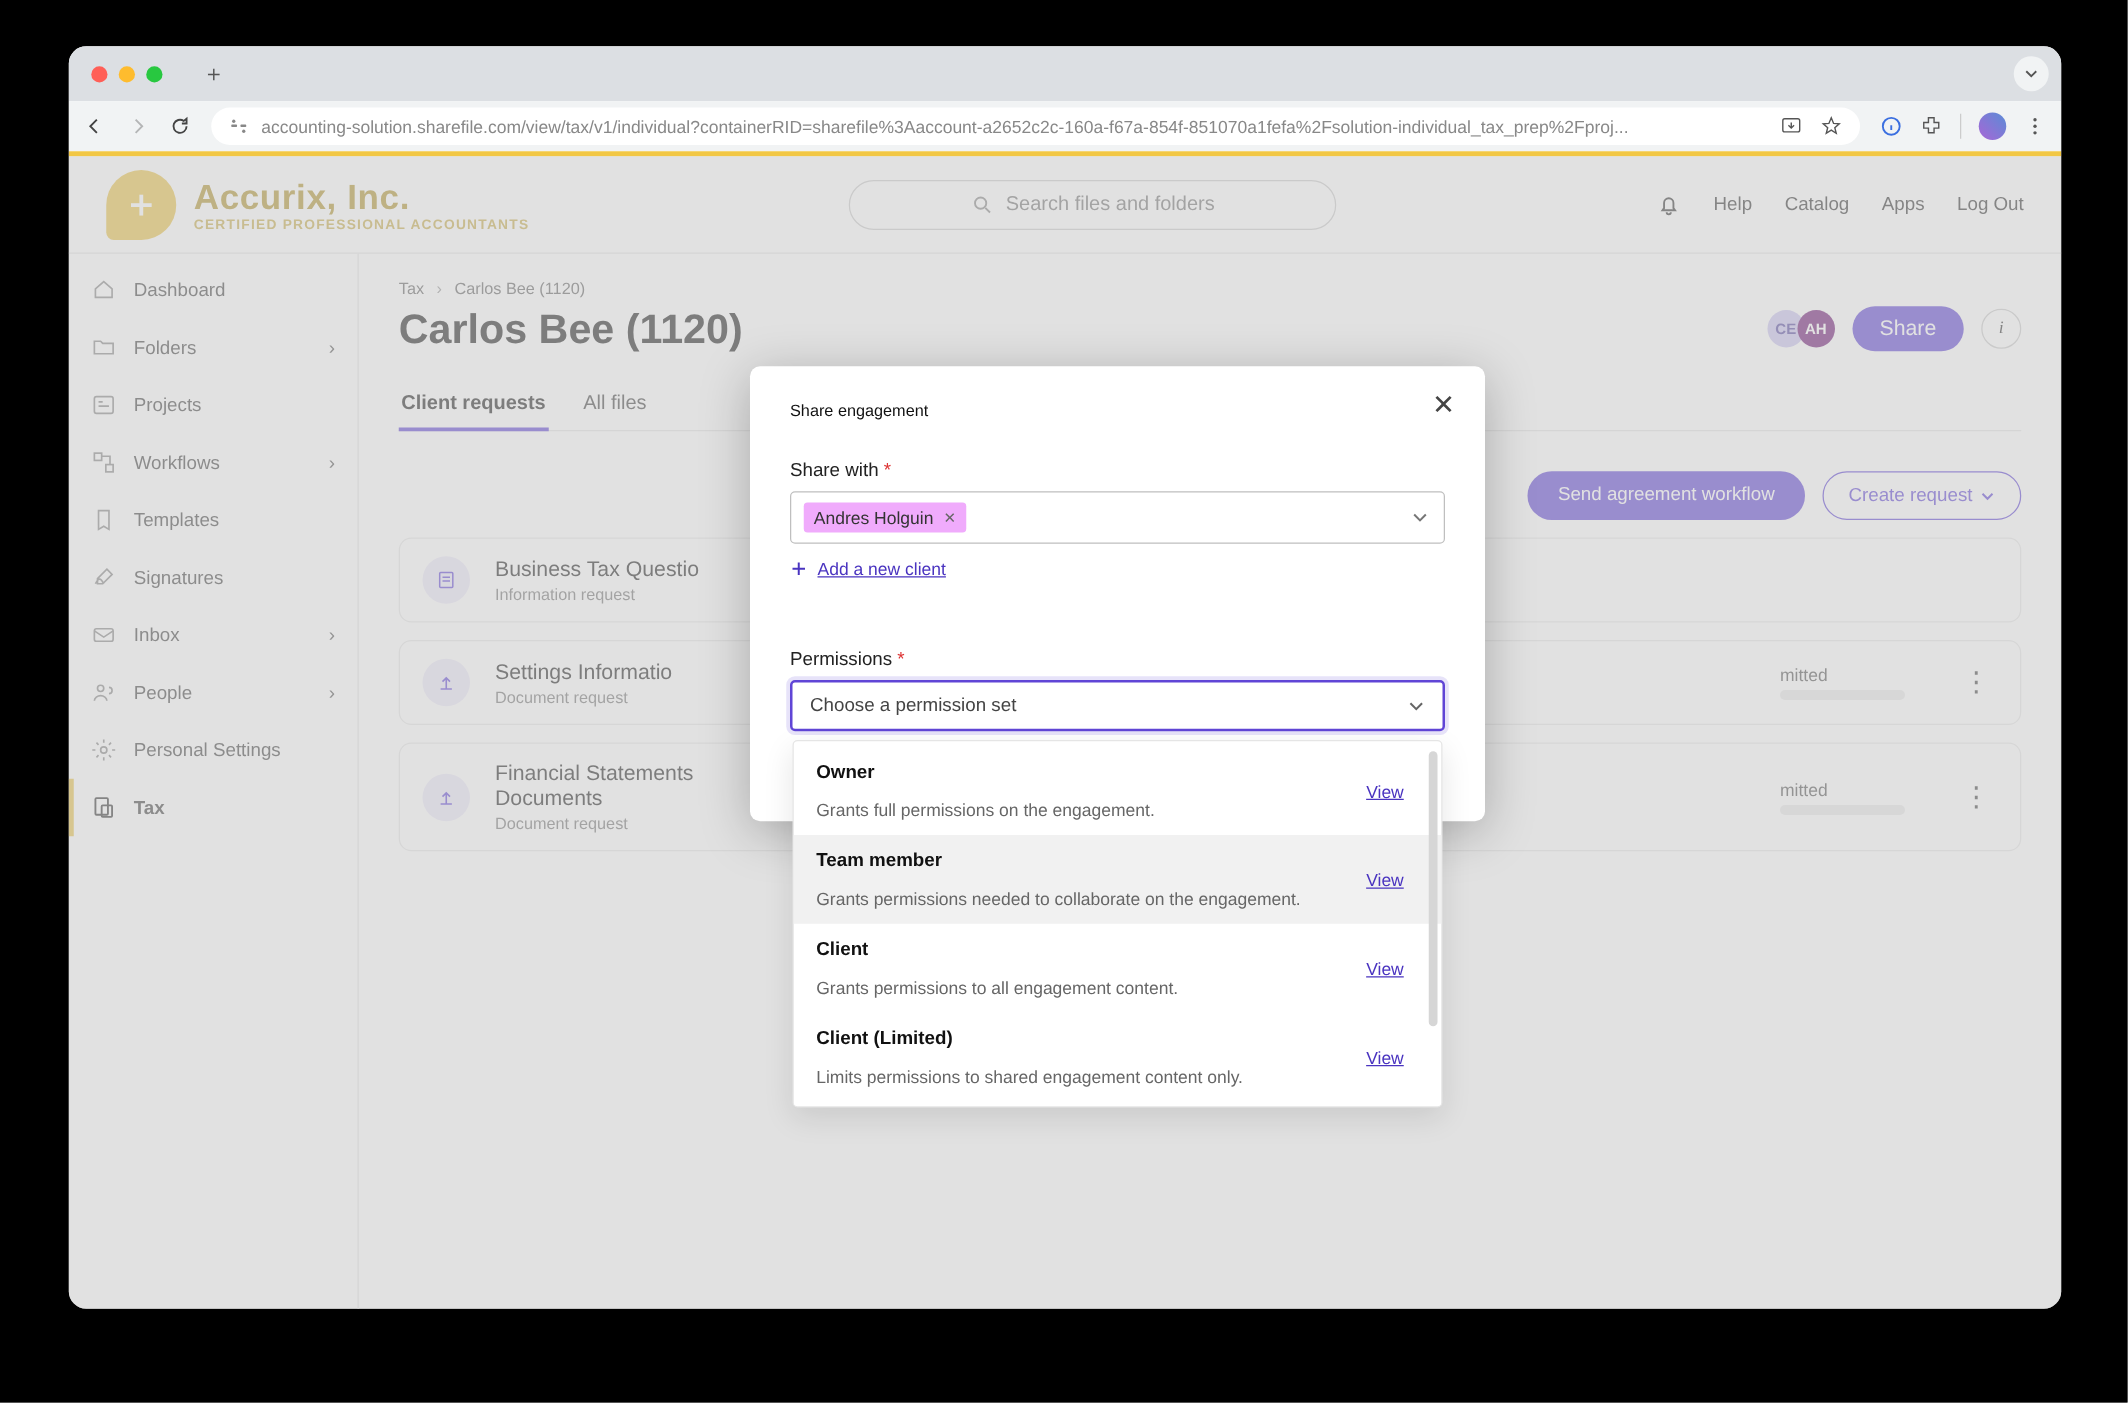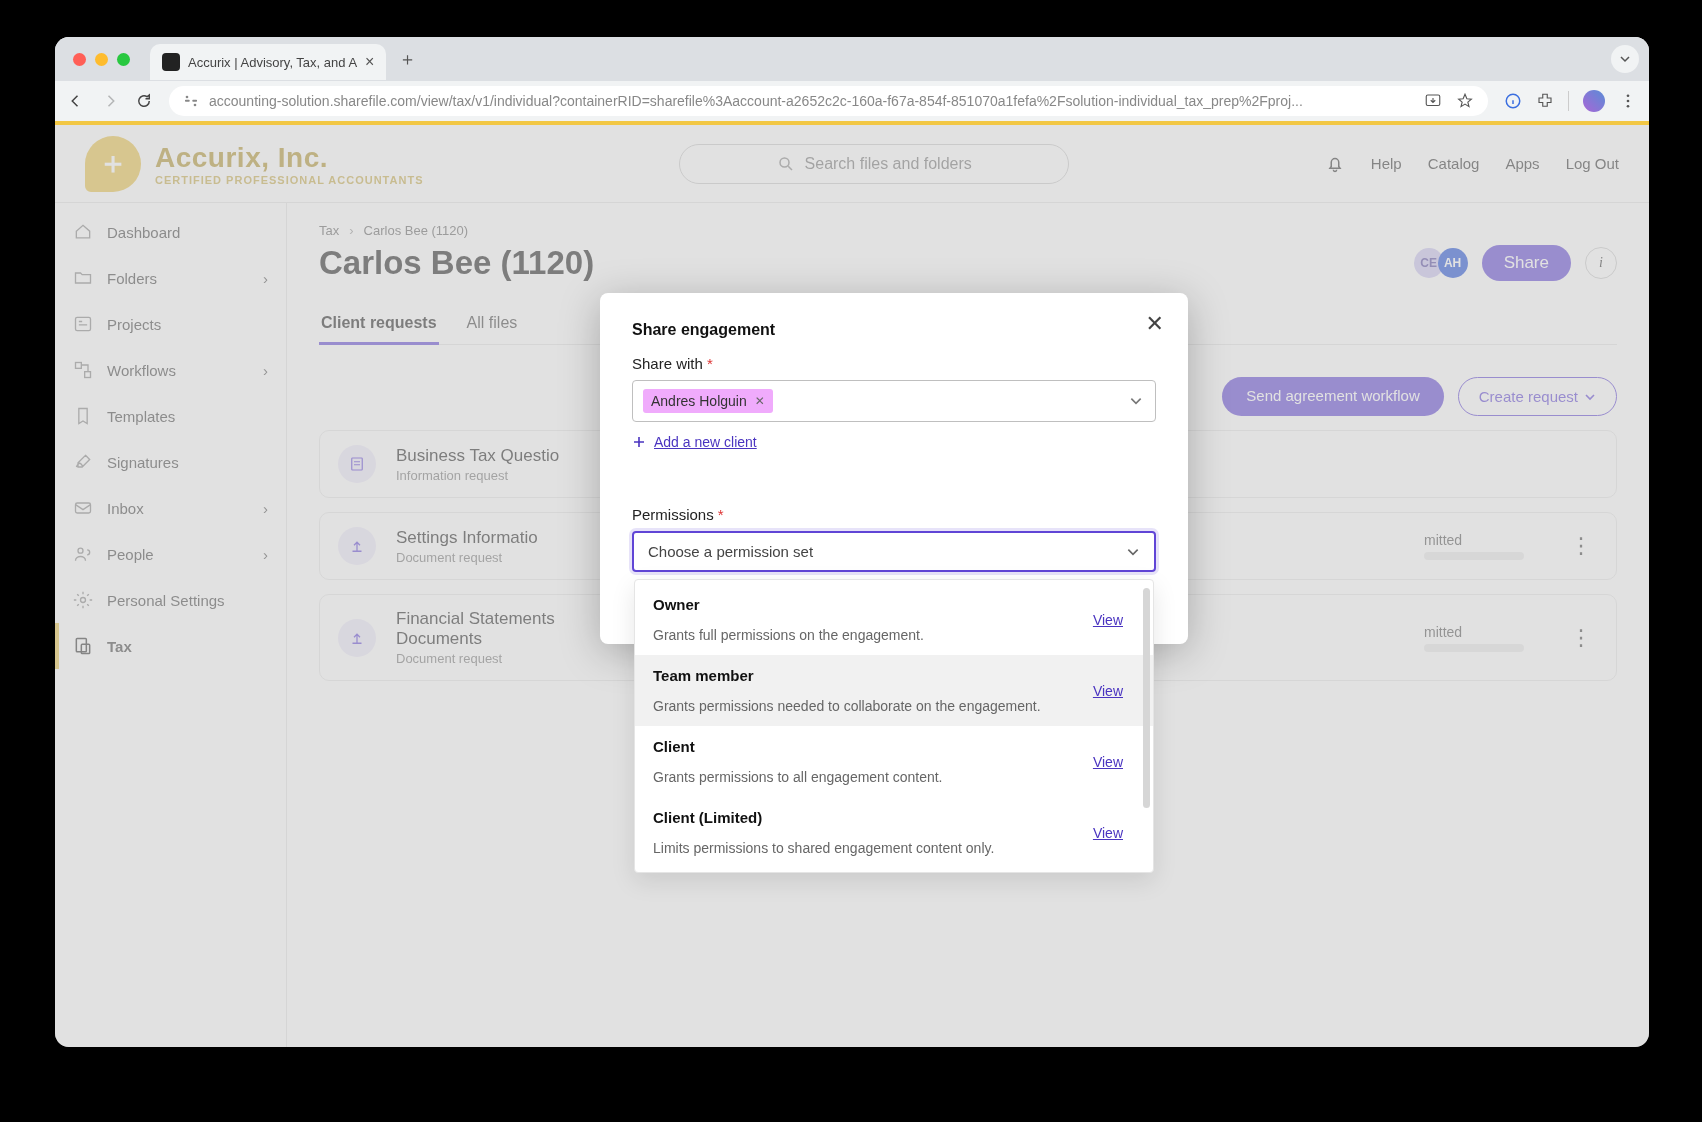--- a/index.html
+++ b/index.html
@@ -172,21 +172,21 @@
   }
   .page-title { font-size: 33px; font-weight: 700; color: #222; }
   .title-right { margin-left: auto; display: flex; align-items: center; gap: 14px; }
   .avatar-pair { display: flex; }
   .av {
     width: 30px; height: 30px; border-radius: 50%;
     display: inline-flex; align-items: center; justify-content: center;
     font-size: 12px; font-weight: 600;
   }
   .av.a1 { background: #c9c3ef; color: #5647a1; }
-  .av.a2 { background: #1d4ed8; color: #fff; margin-left: -6px; }
+  .av.a2 { background: #701a75; color: #fff; margin-left: -6px; }
   .share-btn {
     background: #6045d6; color: #ffffff;
     padding: 8px 22px; border-radius: 999px; font-size: 17px;
   }
   .info-btn {
     width: 32px; height: 32px; border-radius: 50%; border: 1px solid #ccc;
     display: flex; align-items: center; justify-content: center;
     font-style: italic; font-family: Georgia, serif;
   }
   .tabs-bar { display: flex; gap: 26px; border-bottom: 1px solid #e5e5e5; margin-top: 22px; }
@@ -240,21 +240,21 @@
     top: 256px;
     width: 588px;
     background: #fff;
     border-radius: 8px;
     padding: 28px 32px 72px;
     box-shadow: 0 8px 40px rgba(0,0,0,.25);
   }
   .dialog .dclose {
     position: absolute; top: 18px; right: 24px; font-size: 22px; color: #444;
   }
-  .dtitle { font-size: 16px; font-weight: 700; margin-bottom: 16px; color: #111; }
+  .dtitle { font-size: 13px; font-weight: 400; margin-bottom: 32px; color: #111; }
   .flabel { font-size: 15px; color: #222; margin-bottom: 8px; }
   .flabel .req { color: #d33; }
   .chip-input {
     border: 1px solid #bfbfbf;
     border-radius: 4px;
     padding: 6px 10px;
     display: flex; align-items: center; gap: 8px;
     height: 42px;
     position: relative;
   }
@@ -317,25 +317,20 @@
 
 <div class="desktop">
   <div class="browser-window">
 
     <div class="tabbar">
       <div class="traffic">
         <div class="dot red"></div>
         <div class="dot yellow"></div>
         <div class="dot green"></div>
       </div>
-      <div class="tab">
-        <span class="favicon"></span>
-        <span>Accurix | Advisory, Tax, and A</span>
-        <span class="close">×</span>
-      </div>
       <span class="newtab">＋</span>
       <span class="menu-drop">
         <svg width="12" height="12" viewBox="0 0 12 12">
             <path d="M2 4 L6 8 L10 4" fill="none" stroke="#555" stroke-width="1.5"></path>
           </svg>
       </span>
     </div>
 
     <div class="addrbar">
       <span>

